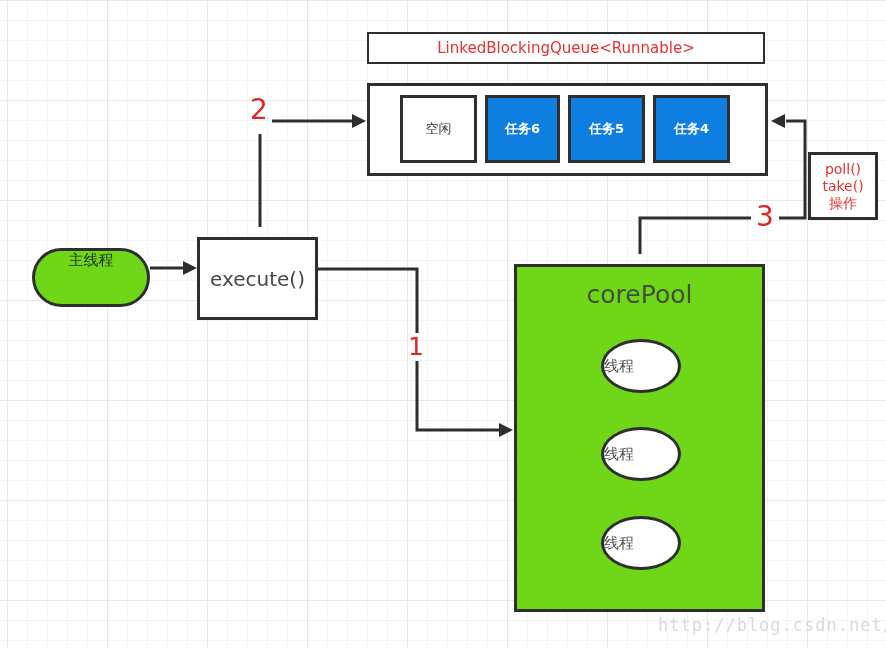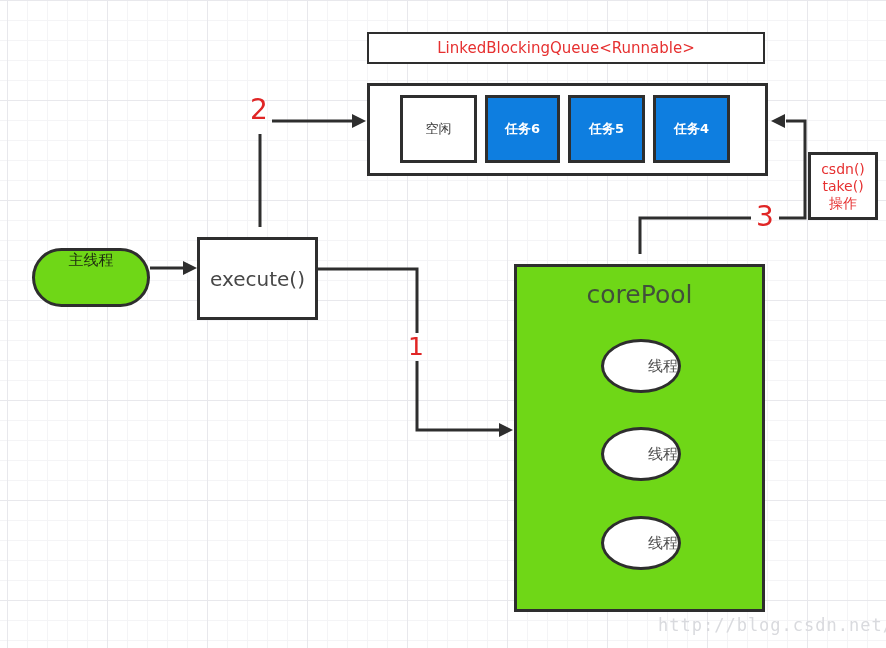--- a/index.html
+++ b/index.html
@@ -76,21 +76,21 @@
   .core-pool-title {
     margin-top: 13px;
     text-align: center;
     font-size: 25px;
     color: #41503a;
   }
   .thread-ellipse {
     position: absolute; box-sizing: border-box;
     left: 84px; width: 80px; height: 54px;
     background: #ffffff; border: 3px solid #2e2e2e; border-radius: 50%;
-    display: flex; align-items: center; justify-content: flex-end;
+    display: flex; align-items: center; justify-content: flex-start;
     color: #4f4f4f; font-size: 15px;
   }
   .thread-1 { top: 72px; }
   .thread-2 { top: 160px; }
   .thread-3 { top: 249px; }
 
   .poll-box {
     left: 808px; top: 142px; width: 70px; height: 68px;
     border: 3px solid #2e2e2e;
     display: flex; flex-direction: column; align-items: center; justify-content: center;
@@ -179,21 +179,21 @@
     </div>
     <div class="thread-ellipse thread-2">
       <span>线程</span>
     </div>
     <div class="thread-ellipse thread-3">
       <span>线程</span>
     </div>
   </div>
 
   <div class="box poll-box">
-    <div>csdn()</div>
+    <div>poll()</div>
     <div>take()</div>
     <div>操作</div>
   </div>
 
   <div class="step-label step-2">2</div>
   <div class="step-label step-1">1</div>
   <div class="step-label step-3">3</div>
 
   <div class="watermark">http://blog.csdn.net/</div>
 

